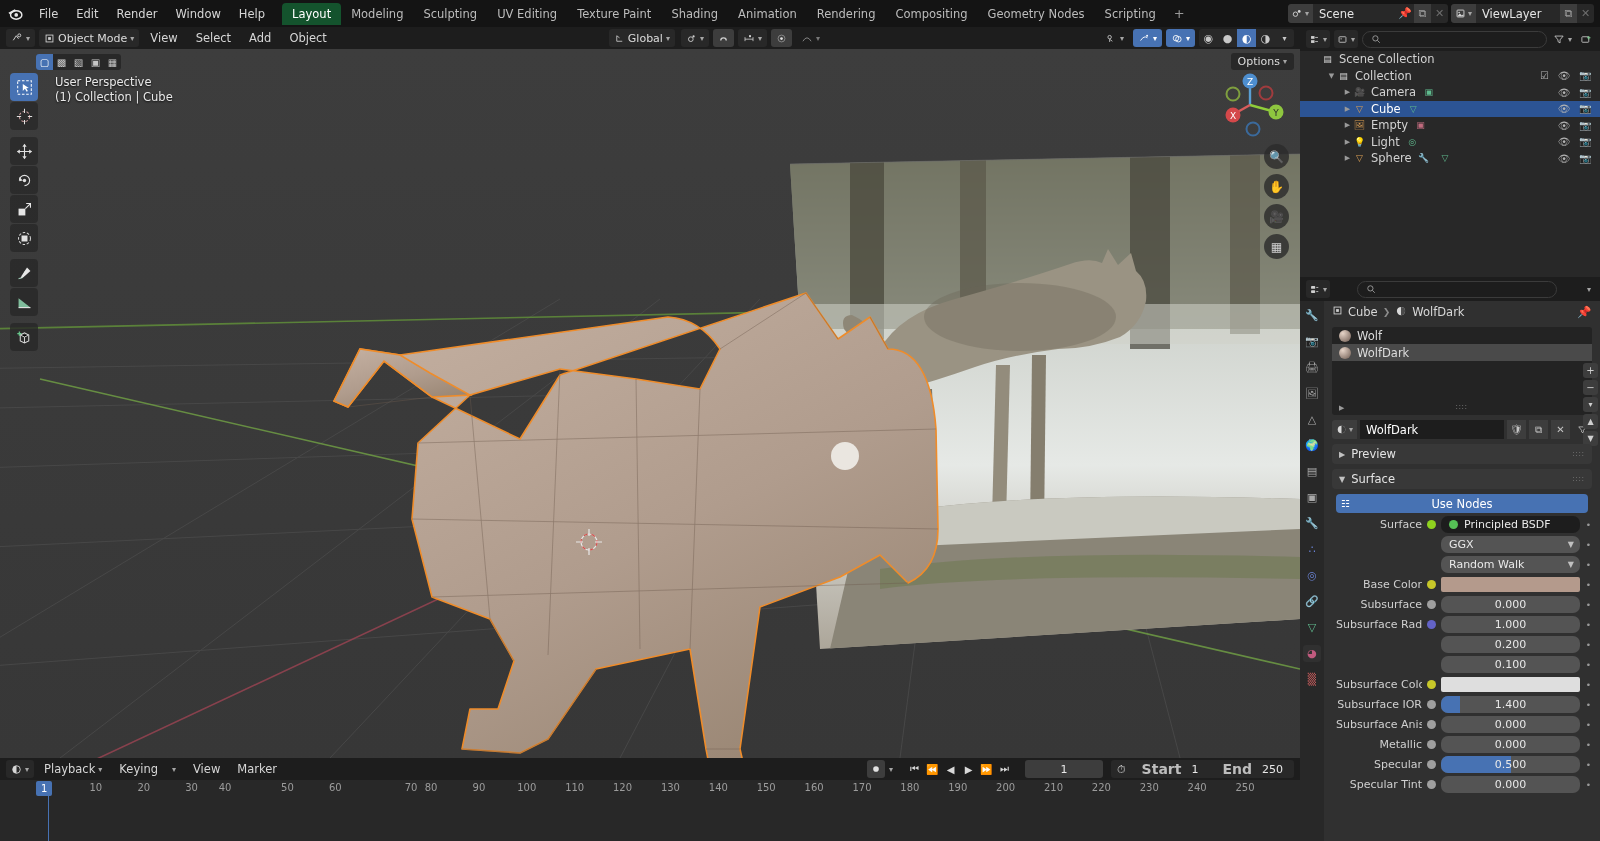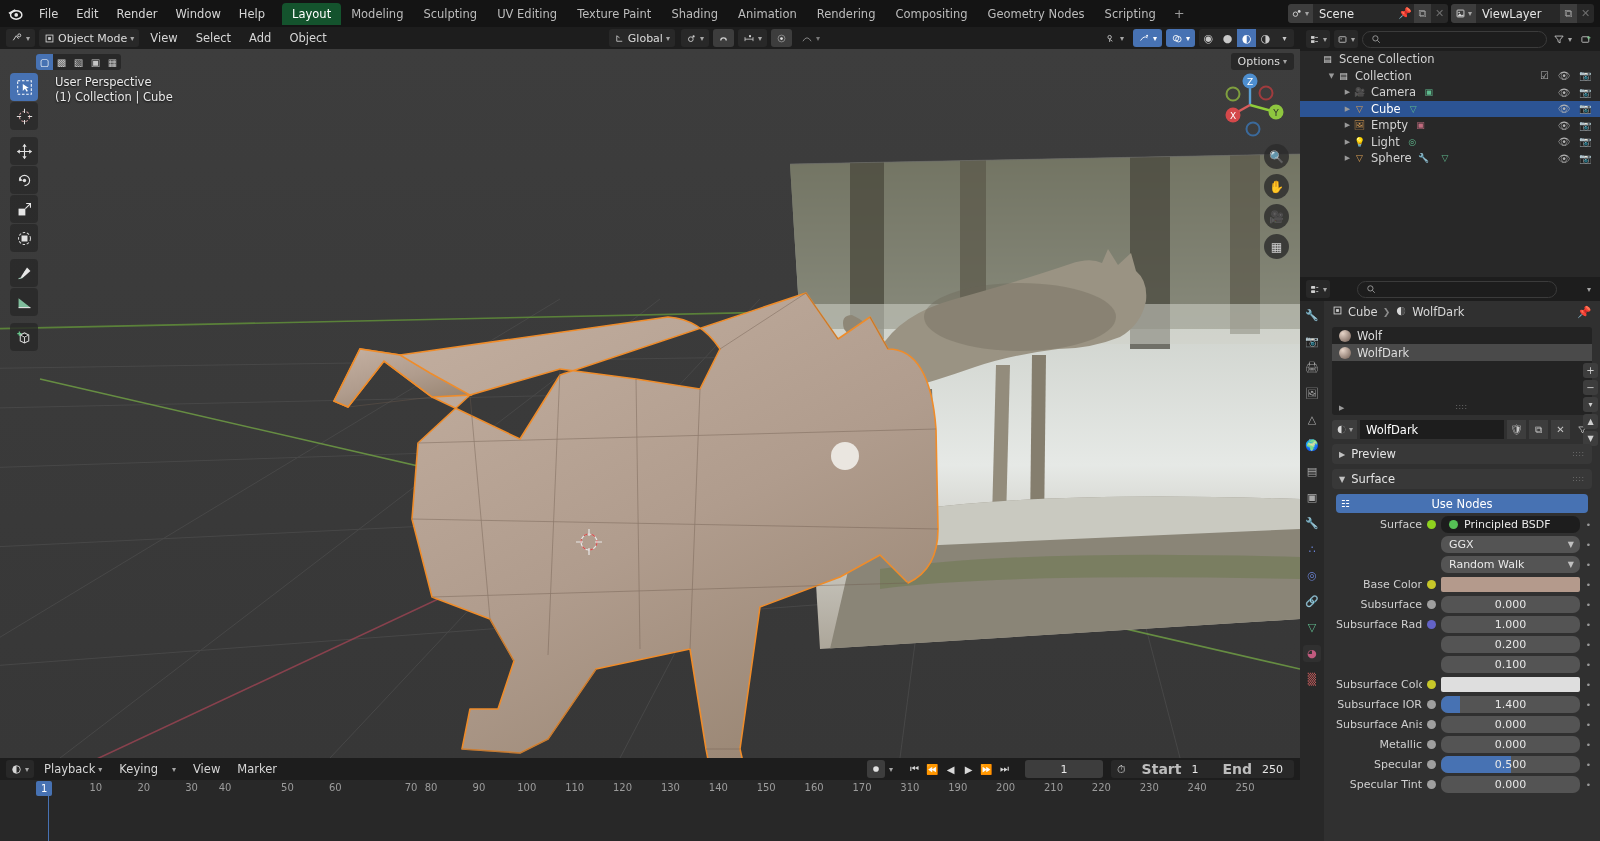--- a/index.html
+++ b/index.html
@@ -550,21 +550,21 @@
         <div class="tl-tick" style="left: 431.04px;">80</div>
         <div class="tl-tick" style="left: 478.92px;">90</div>
         <div class="tl-tick" style="left: 526.8px;">100</div>
         <div class="tl-tick" style="left: 574.68px;">110</div>
         <div class="tl-tick" style="left: 622.56px;">120</div>
         <div class="tl-tick" style="left: 670.44px;">130</div>
         <div class="tl-tick" style="left: 718.32px;">140</div>
         <div class="tl-tick" style="left: 766.2px;">150</div>
         <div class="tl-tick" style="left: 814.08px;">160</div>
         <div class="tl-tick" style="left: 861.96px;">170</div>
-        <div class="tl-tick" style="left: 909.84px;">310</div>
+        <div class="tl-tick" style="left: 909.84px;">180</div>
         <div class="tl-tick" style="left: 957.72px;">190</div>
         <div class="tl-tick" style="left: 1005.6px;">200</div>
         <div class="tl-tick" style="left: 1053.48px;">210</div>
         <div class="tl-tick" style="left: 1101.36px;">220</div>
         <div class="tl-tick" style="left: 1149.24px;">230</div>
         <div class="tl-tick" style="left: 1197.12px;">240</div>
         <div class="tl-tick" style="left: 1245px;">250</div>
       </div>
     <div class="playhead-line" id="playhead-line" style="left: 48px;"></div>
   </div>

